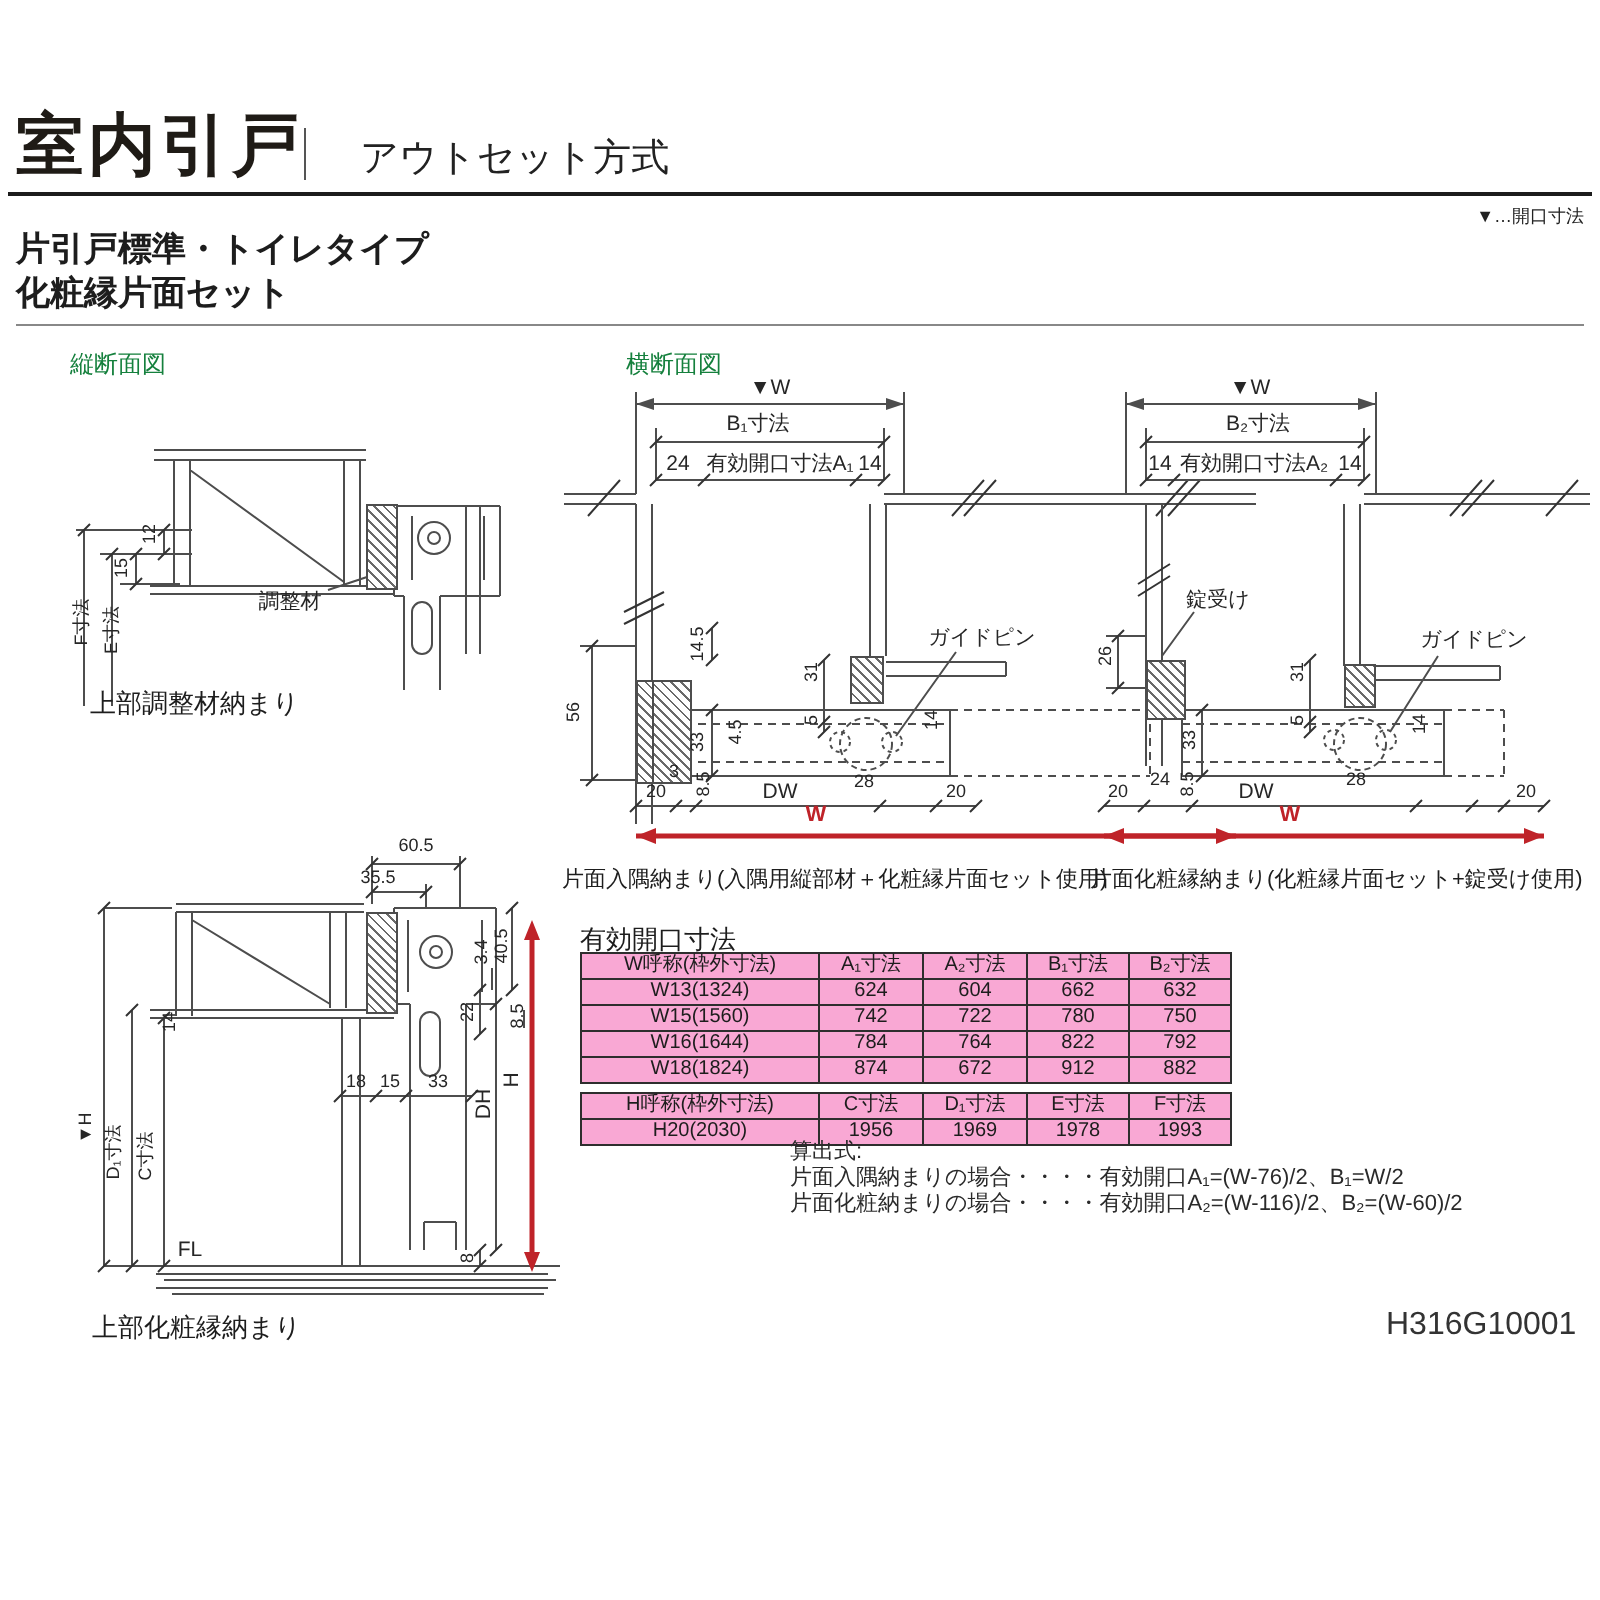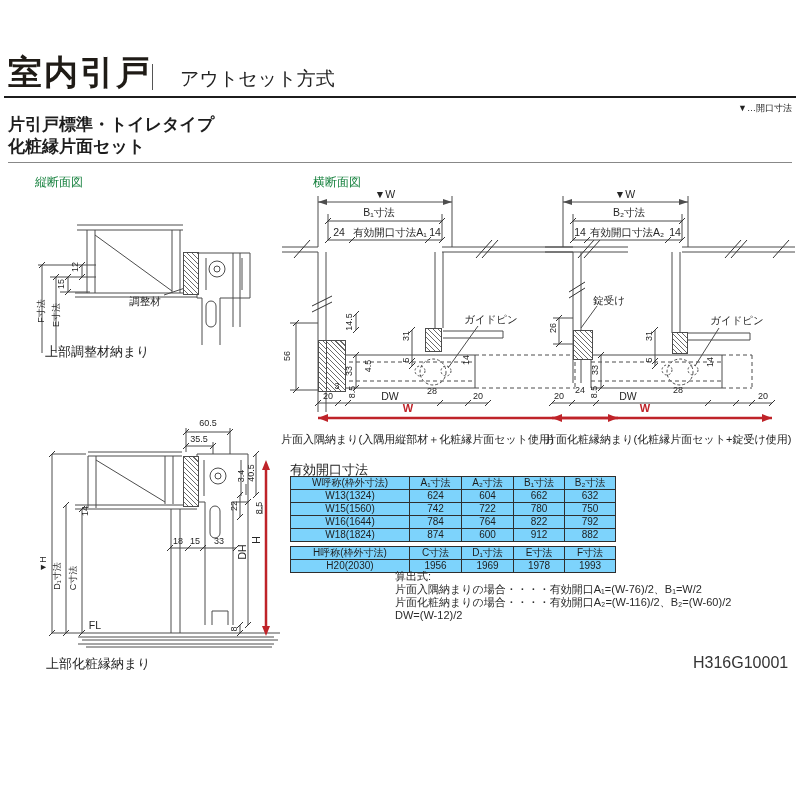--- a/index.html
+++ b/index.html
@@ -17,21 +17,21 @@
          background:repeating-linear-gradient(45deg,#ffffff 0 2.5px,#6a6a6a 2.5px 3.5px)}
   svg{position:absolute;left:0;top:0;overflow:visible}
   .diag{position:absolute}
   .title{position:absolute;font-size:34px;font-weight:bold;letter-spacing:2px;color:#1f1b16}
   .subtitle{position:absolute;font-size:19px;color:#222}
   .typeline{position:absolute;font-size:17px;font-weight:bold;color:#1d1d1d}
   .seclabel{position:absolute;font-size:12px;color:#15803d}
   .cornernote{position:absolute;font-size:9px;color:#222}
   .formula{position:absolute;font-size:11px;line-height:13px;color:#2a2a2a;white-space:nowrap}
   .docnum{position:absolute;font-size:16px;color:#333}
-  table.dim{border-collapse:collapse;position:absolute;background:#7dd3fc}
+  table.dim{border-collapse:collapse;position:absolute;background:#f9a8d4}
   table.dim td,table.dim th{border:1px solid #2e2e2e;font-size:10px;font-weight:normal;
         text-align:center;padding:0 3px;height:12px;line-height:12px;color:#1d1d1d}
   table.dim th{white-space:nowrap}
   .tbl-title{position:absolute;font-size:13px;color:#1d1d1d}
   .vbar{position:absolute;width:1px;background:#555}
 </style>
 </head>
 <body>
 
 <div class="title" style="left:8px;top:50px">室内引戸</div>
@@ -105,21 +105,21 @@
       M139,133L145,127 M157,133L163,127 M172,133L178,127 M205,133L211,127
       M21,39L27,33 M21,218L27,212 M35,90L41,84 M35,218L41,212 M51,94L57,88 M51,218L57,212
       M225,39L231,33 M225,80L231,74 M209,80L215,74 M209,102L215,96
       M217,87L223,81 M217,210L223,204 M209,210L215,204 M209,218L215,212"></path>
     <line x1="238" y1="50" x2="238" y2="210" stroke="#bf2329" stroke-width="2.5"></line>
     <polygon points="238,42 234,52 242,52" fill="#bf2329"></polygon>
     <polygon points="238,218 234,208 242,208" fill="#bf2329"></polygon>
   </svg>
   <div class="hatch" style="left:155px;top:38px;width:14px;height:49px"></div>
   <div class="lbl" style="left:180px;top:5px">60.5</div>
-  <div class="lbl" style="left:171px;top:21px">35.5</div>
+  <div class="lbl" style="left:161px;top:21px">35.5</div>
   <div class="lbl v" style="left:57px;top:93px">14</div>
   <div class="lbl v" style="left:15px;top:146px">▼H</div>
   <div class="lbl v" style="left:29px;top:158px">D₁寸法</div>
   <div class="lbl v" style="left:45px;top:160px">C寸法</div>
   <div class="lbl" style="left:150px;top:123px">18</div>
   <div class="lbl" style="left:167px;top:123px">15</div>
   <div class="lbl" style="left:191px;top:123px">33</div>
   <div class="lbl m" style="left:67px;top:207px">FL</div>
   <div class="lbl v" style="left:223px;top:55px">40.5</div>
   <div class="lbl v" style="left:213px;top:58px">3.4</div>
@@ -285,21 +285,21 @@
   <tr>
     <td>W16(1644)</td>
     <td>784</td>
     <td>764</td>
     <td>822</td>
     <td>792</td>
   </tr>
   <tr>
     <td>W18(1824)</td>
     <td>874</td>
-    <td>600</td>
+    <td>672</td>
     <td>912</td>
     <td>882</td>
   </tr>
 </tbody>
   </table>
 
 <table class="dim" style="left:290px;top:546px">
   <tbody>
       <tr>
     <th style="width:112px">H呼称(枠外寸法)</th>
@@ -315,16 +315,15 @@
     <td>1978</td>
     <td>1993</td>
   </tr>
 </tbody>
   </table>
 
 <div class="formula" style="left:395px;top:570px">
   <div>算出式:</div>
   <div>片面入隅納まりの場合・・・・有効開口A₁=(W-76)/2、B₁=W/2</div>
   <div>片面化粧納まりの場合・・・・有効開口A₂=(W-116)/2、B₂=(W-60)/2</div>
-  <div>DW=(W-12)/2</div>
 </div>
 
 <div class="docnum" style="left:693px;top:654px">H316G10001</div>
 
 </body></html>

